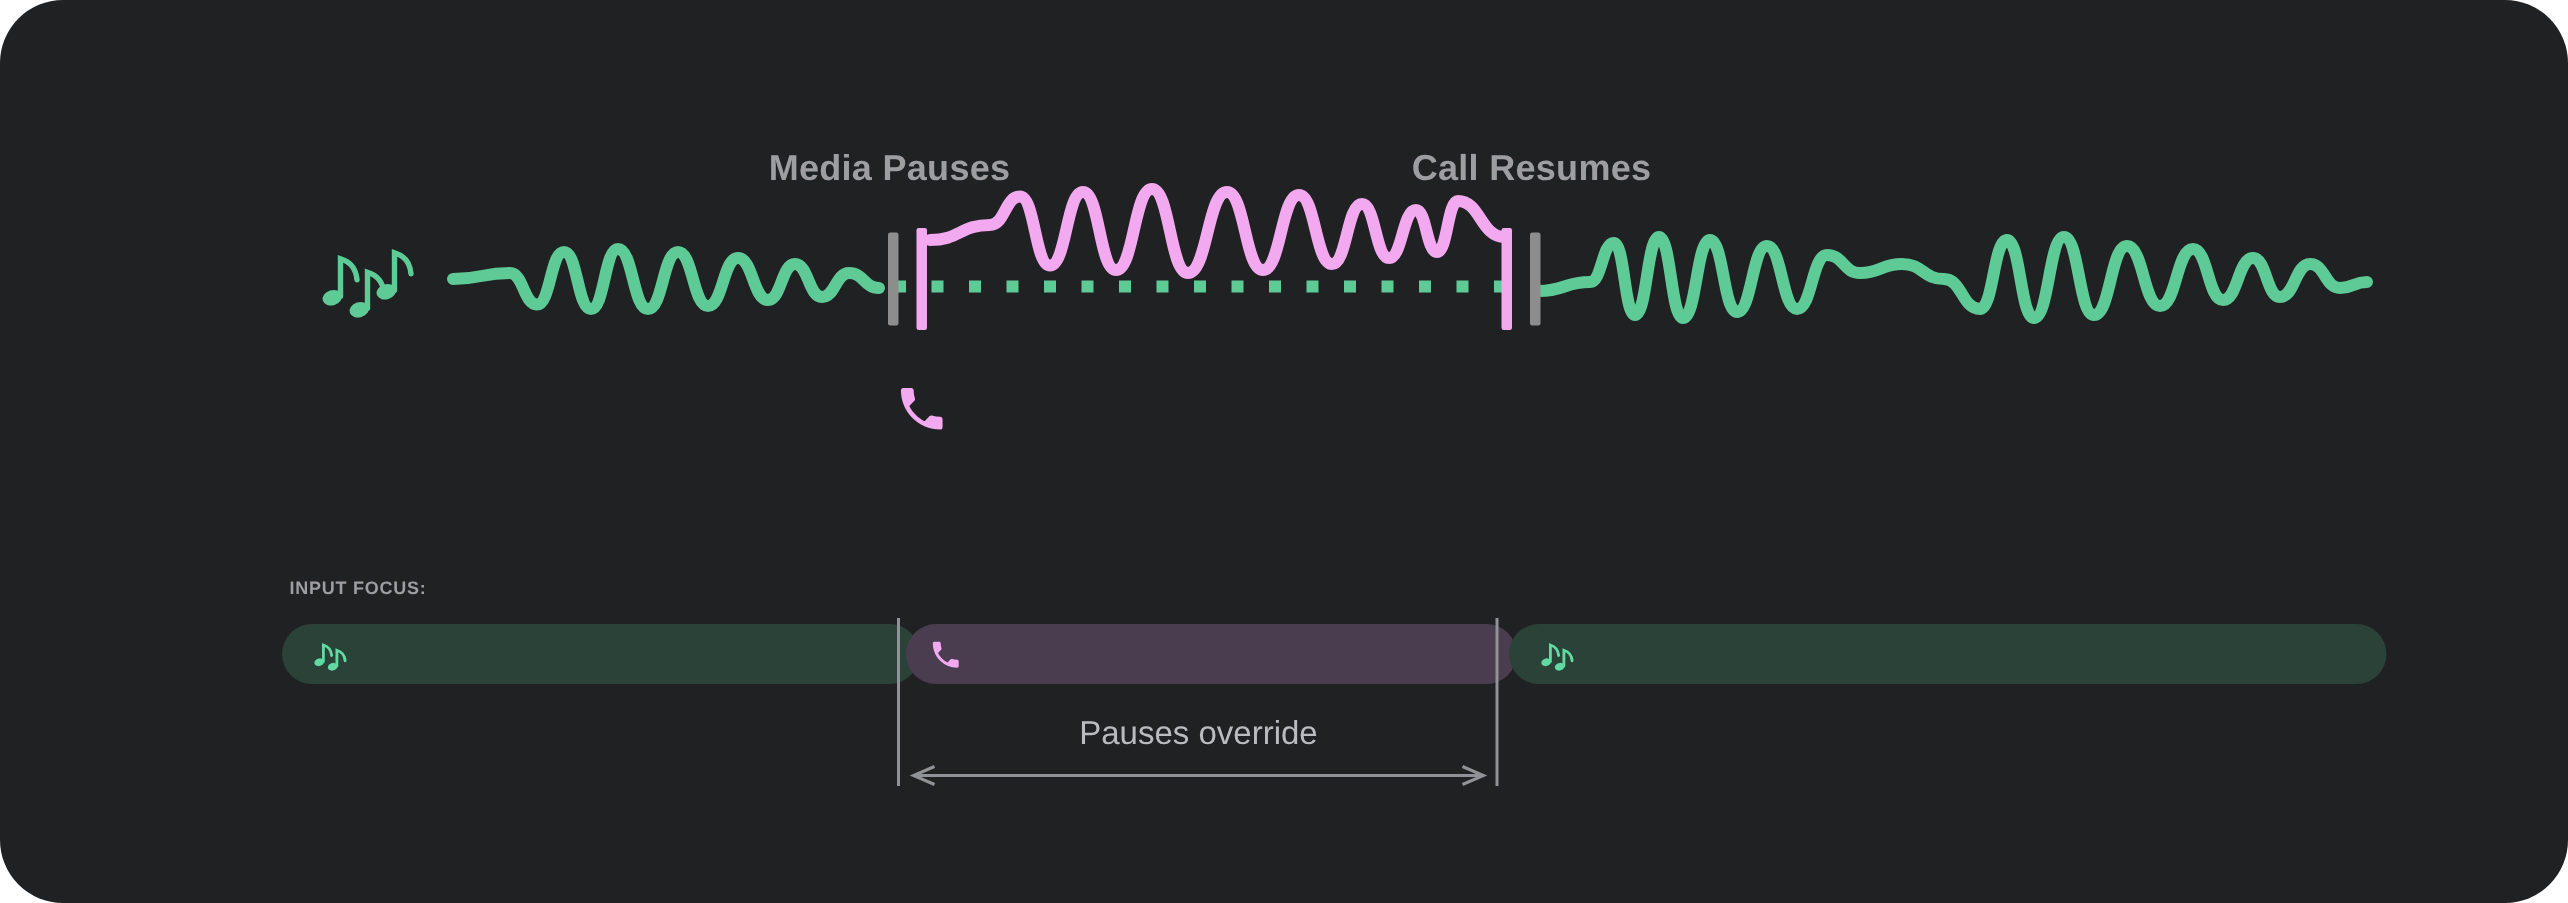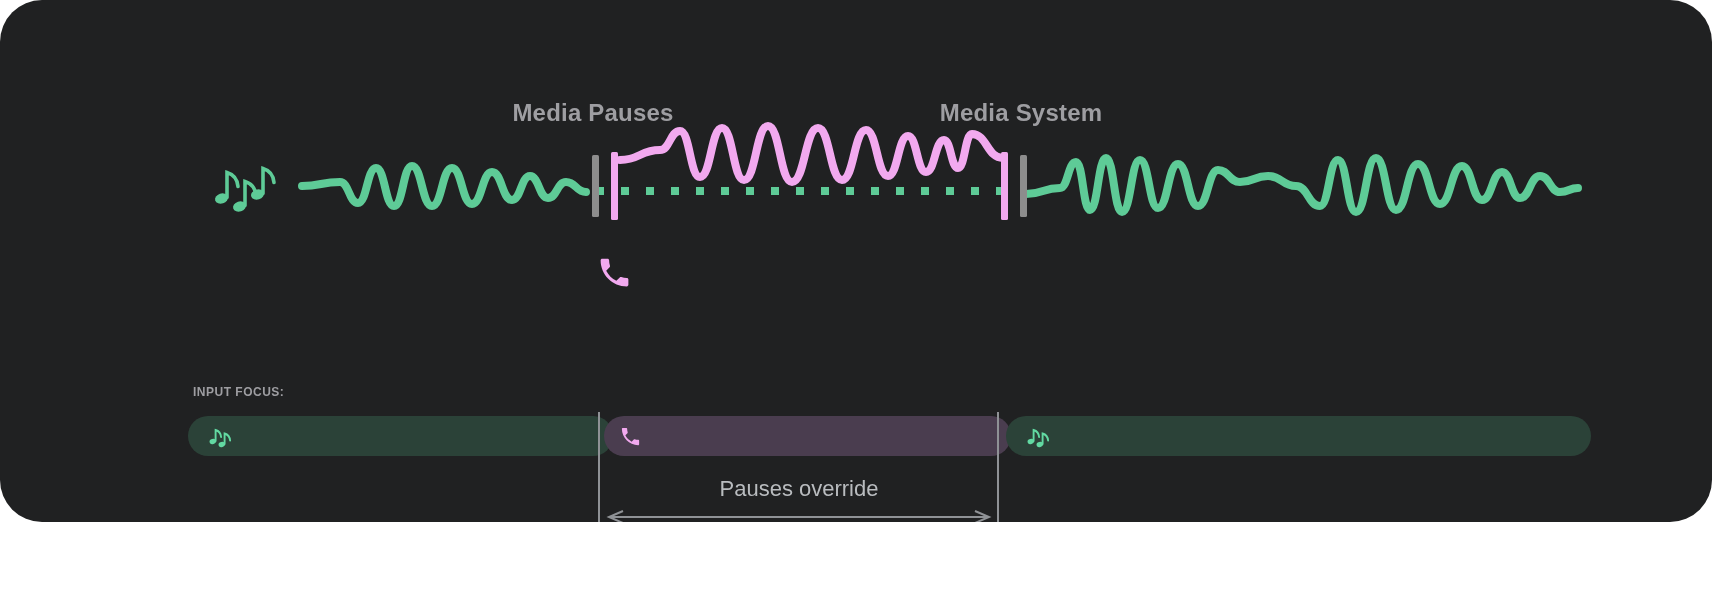--- a/index.html
+++ b/index.html
@@ -1,18 +1,18 @@
 <!DOCTYPE html>
 <html style="--canvas-bg: #202122; --media-green: #5ecb97; --media-green-bright: #62d9a2; --call-pink: #f2a9ef; --call-pink-text: #f0a3ed; --label-gray: #9e9ea2; --marker-gray: #8d8d8d; --pill-green: #2b4238; --pill-purple: #4a3d4f; --annotation-gray: #b9bcbf; --line-gray: #8f9296;"><head>
 <meta charset="utf-8">
 <style>
   html,body{margin:0;padding:0;background:#ffffff;}
   .stage{
     position:relative;
-    width:1712px;height:522px;
+    width:1712px;height:602px;
     background:var(--canvas-bg,#202122);
     border-radius:42px;
     overflow:hidden;
     font-family:"Liberation Sans", sans-serif;
   }
   .abs{position:absolute;}
   
   .tl-label{
     width:220px;text-align:center;
     font-size:24px;font-weight:600;
@@ -59,21 +59,21 @@
     color:var(--annotation-gray,#b9bcbf);
   }
   .arrow-line{stroke:var(--line-gray,#8f9296);stroke-width:2;fill:none;}
 </style>
 </head>
 <body>
 
 <div class="stage">
 
   <div class="abs tl-label" style="left:483px;top:99px;">Media Pauses</div>
-  <div class="abs tl-label" style="left:911px;top:99px;">Media System</div>
+  <div class="abs tl-label" style="left:911px;top:99px;">Call Resumes</div>
 
   <svg class="abs" style="left:210px;top:156px;" width="66" height="62" viewBox="0 0 66 61">
     <g>
       <path class="note-stem" d="M17,41 L17,16 q10,3 11,14"></path>
       <ellipse class="note-head" cx="11.5" cy="42" rx="6.6" ry="5" transform="rotate(-18 11.5 42)"></ellipse>
     </g>
     <g>
       <path class="note-stem" d="M35,49 L35,25 q10,3 11,14"></path>
       <ellipse class="note-head" cx="29.5" cy="50" rx="6.6" ry="5" transform="rotate(-18 29.5 50)"></ellipse>
     </g>

